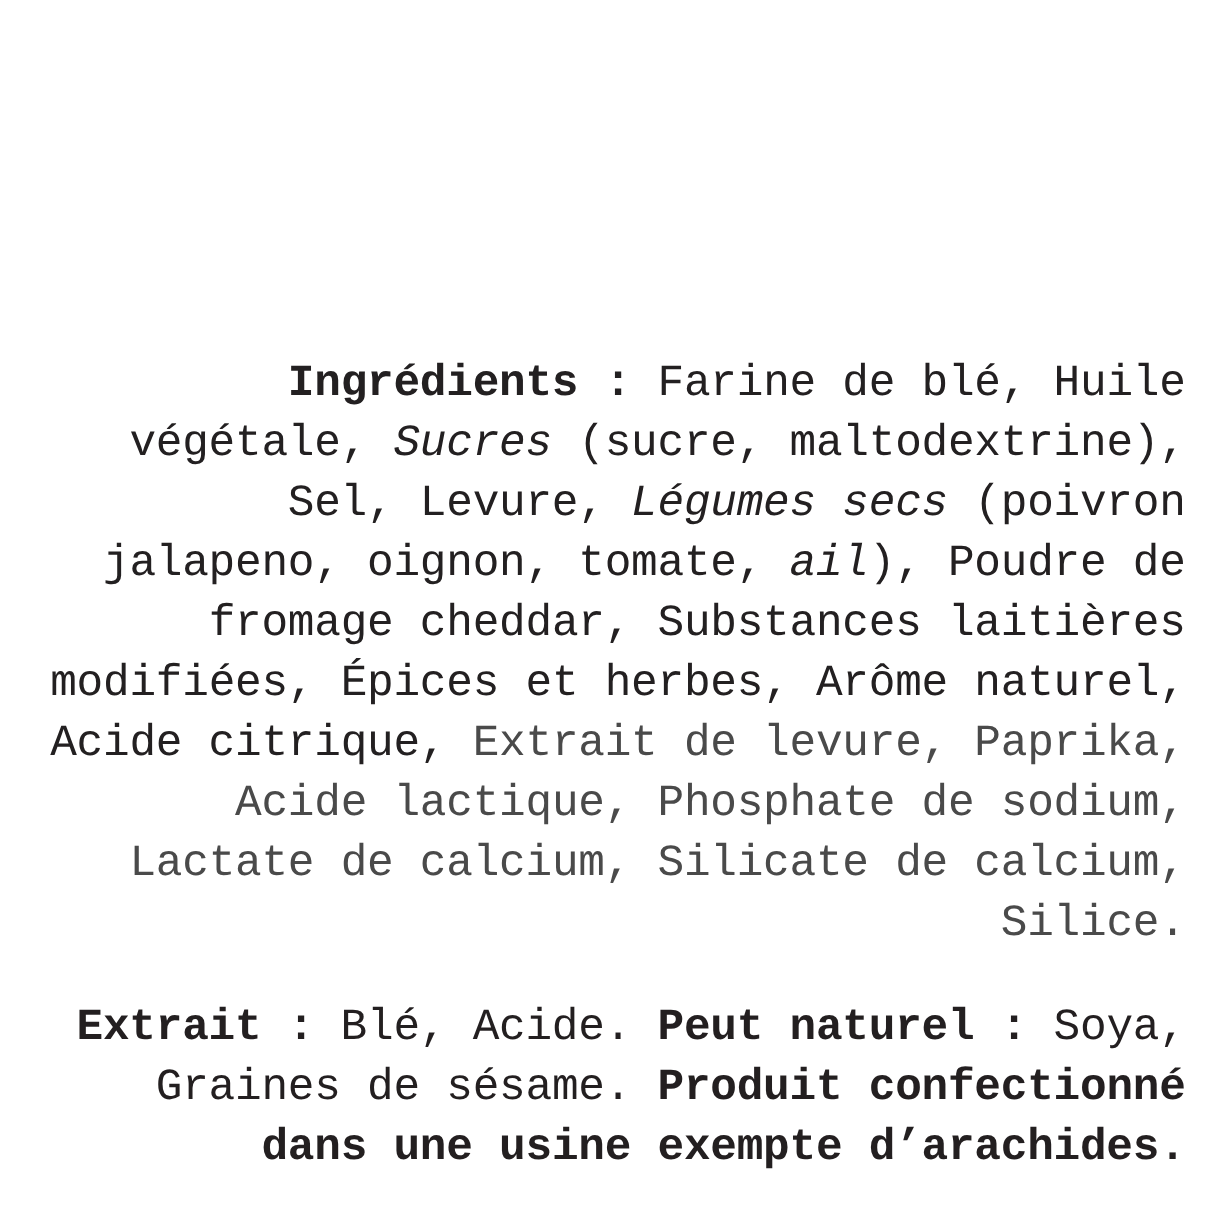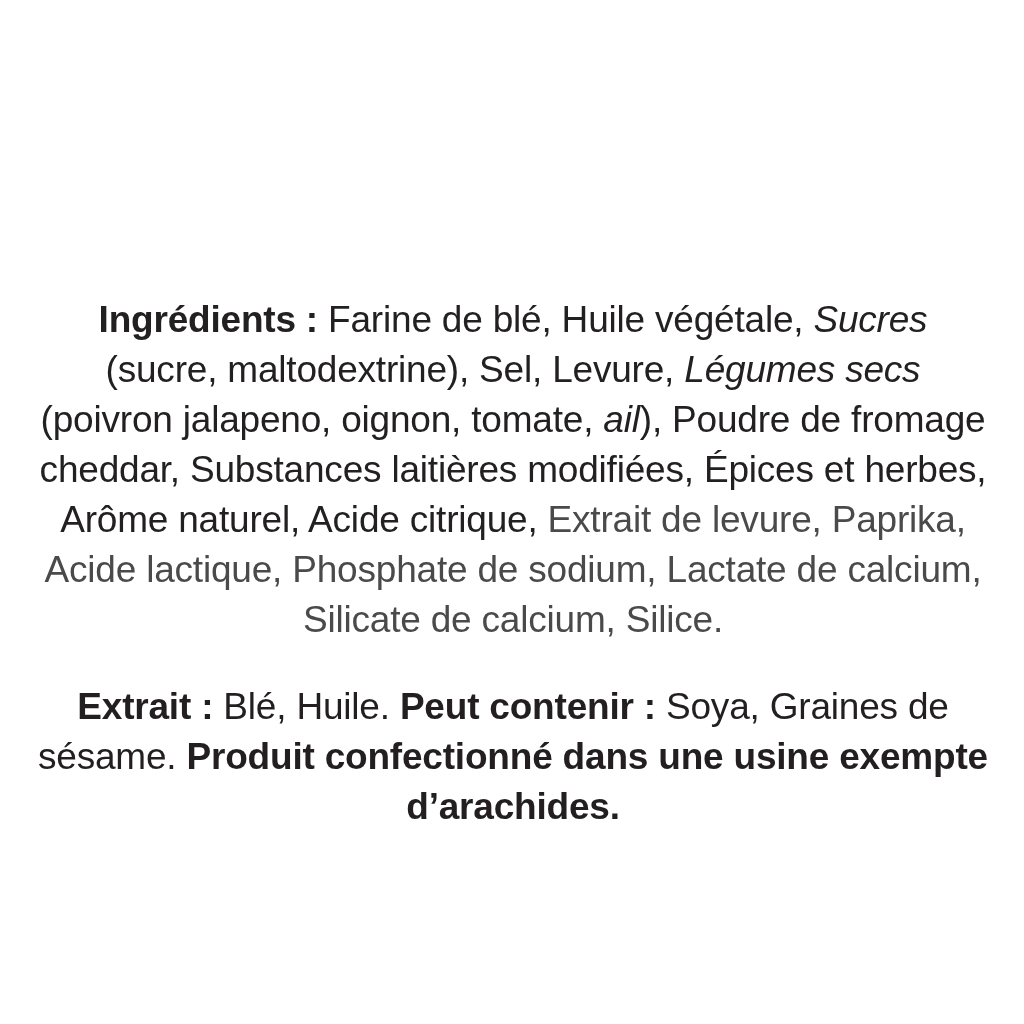--- a/index.html
+++ b/index.html
@@ -17,21 +17,22 @@
   #label-panel {
     position: absolute;
     left: 38px;
     top: 258px;
     width: 950px;
   }
   .block {
     font-size: 37px;
     line-height: 50px;
     letter-spacing: -0.2px;
-    text-align: center;
+    text-align: right;
+    font-family: Liberation Mono, monospace;
   }
   .bold {
     font-weight: bold;
   }
   .ital {
     font-style: italic;
   }
   .grey-mid {
     color: #4a4a4a;
   }
@@ -42,15 +43,15 @@
     margin-top: 0;
   }
 </style>
 </head>
 <body>
 
 <div id="label-panel">
 
   <p class="block para-ingredients"><span class="bold">Ingrédients :</span><span> Farine de blé, Huile végétale, </span><span class="ital">Sucres</span><span> (sucre, maltodextrine), Sel, Levure, </span><span class="ital">Légumes secs</span><span> (poivron jalapeno, oignon, tomate, </span><span class="ital">ail</span><span>), Poudre de fromage cheddar, Substances laitières modifiées, Épices et herbes, Arôme naturel, Acide citrique, </span><span class="grey-mid">Extrait de levure, Paprika, Acide lactique, Phosphate de sodium, Lactate de calcium, Silicate de calcium, Silice.</span></p>
 
-  <p class="block para-contains"><span class="bold">Extrait :</span><span> Blé, Huile. </span><span class="bold">Peut contenir :</span><span> Soya, Graines de sésame. </span><span class="bold">Produit confectionné dans une usine exempte d’arachides.</span></p>
+  <p class="block para-contains"><span class="bold">Extrait :</span><span> Blé, Acide. </span><span class="bold">Peut naturel :</span><span> Soya, Graines de sésame. </span><span class="bold">Produit confectionné dans une usine exempte d’arachides.</span></p>
 
 </div>
 
 </body></html>

